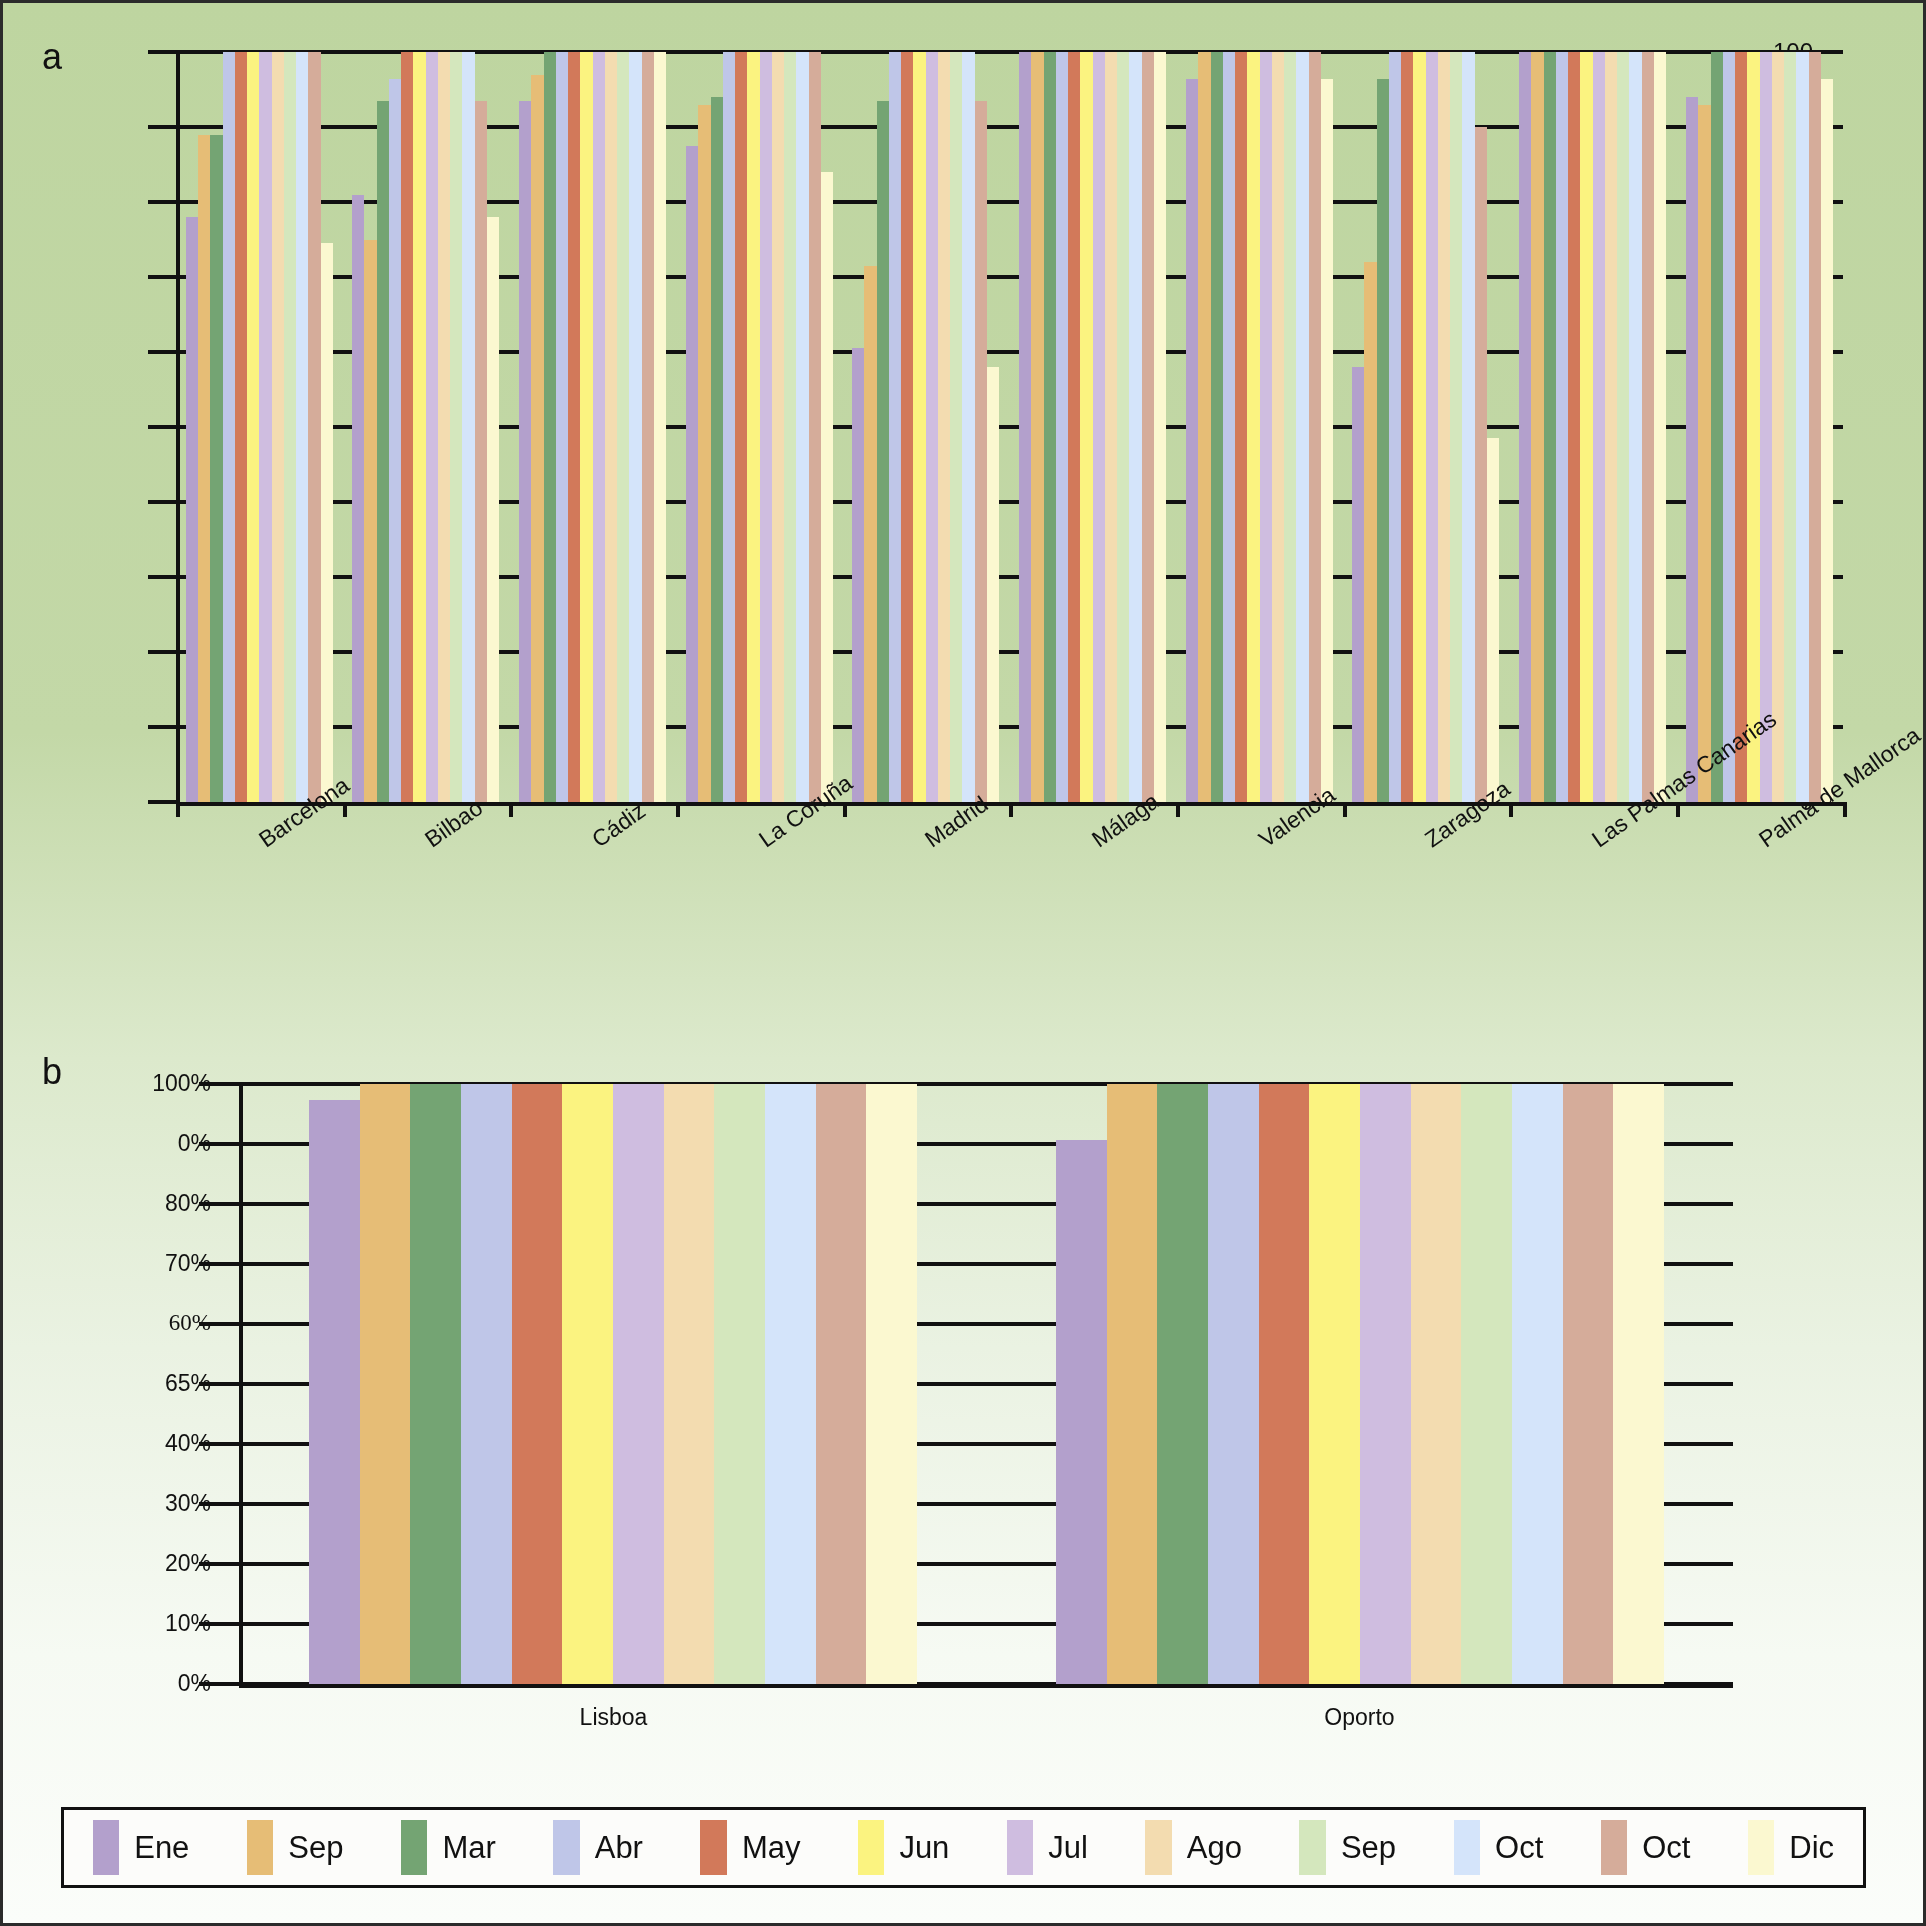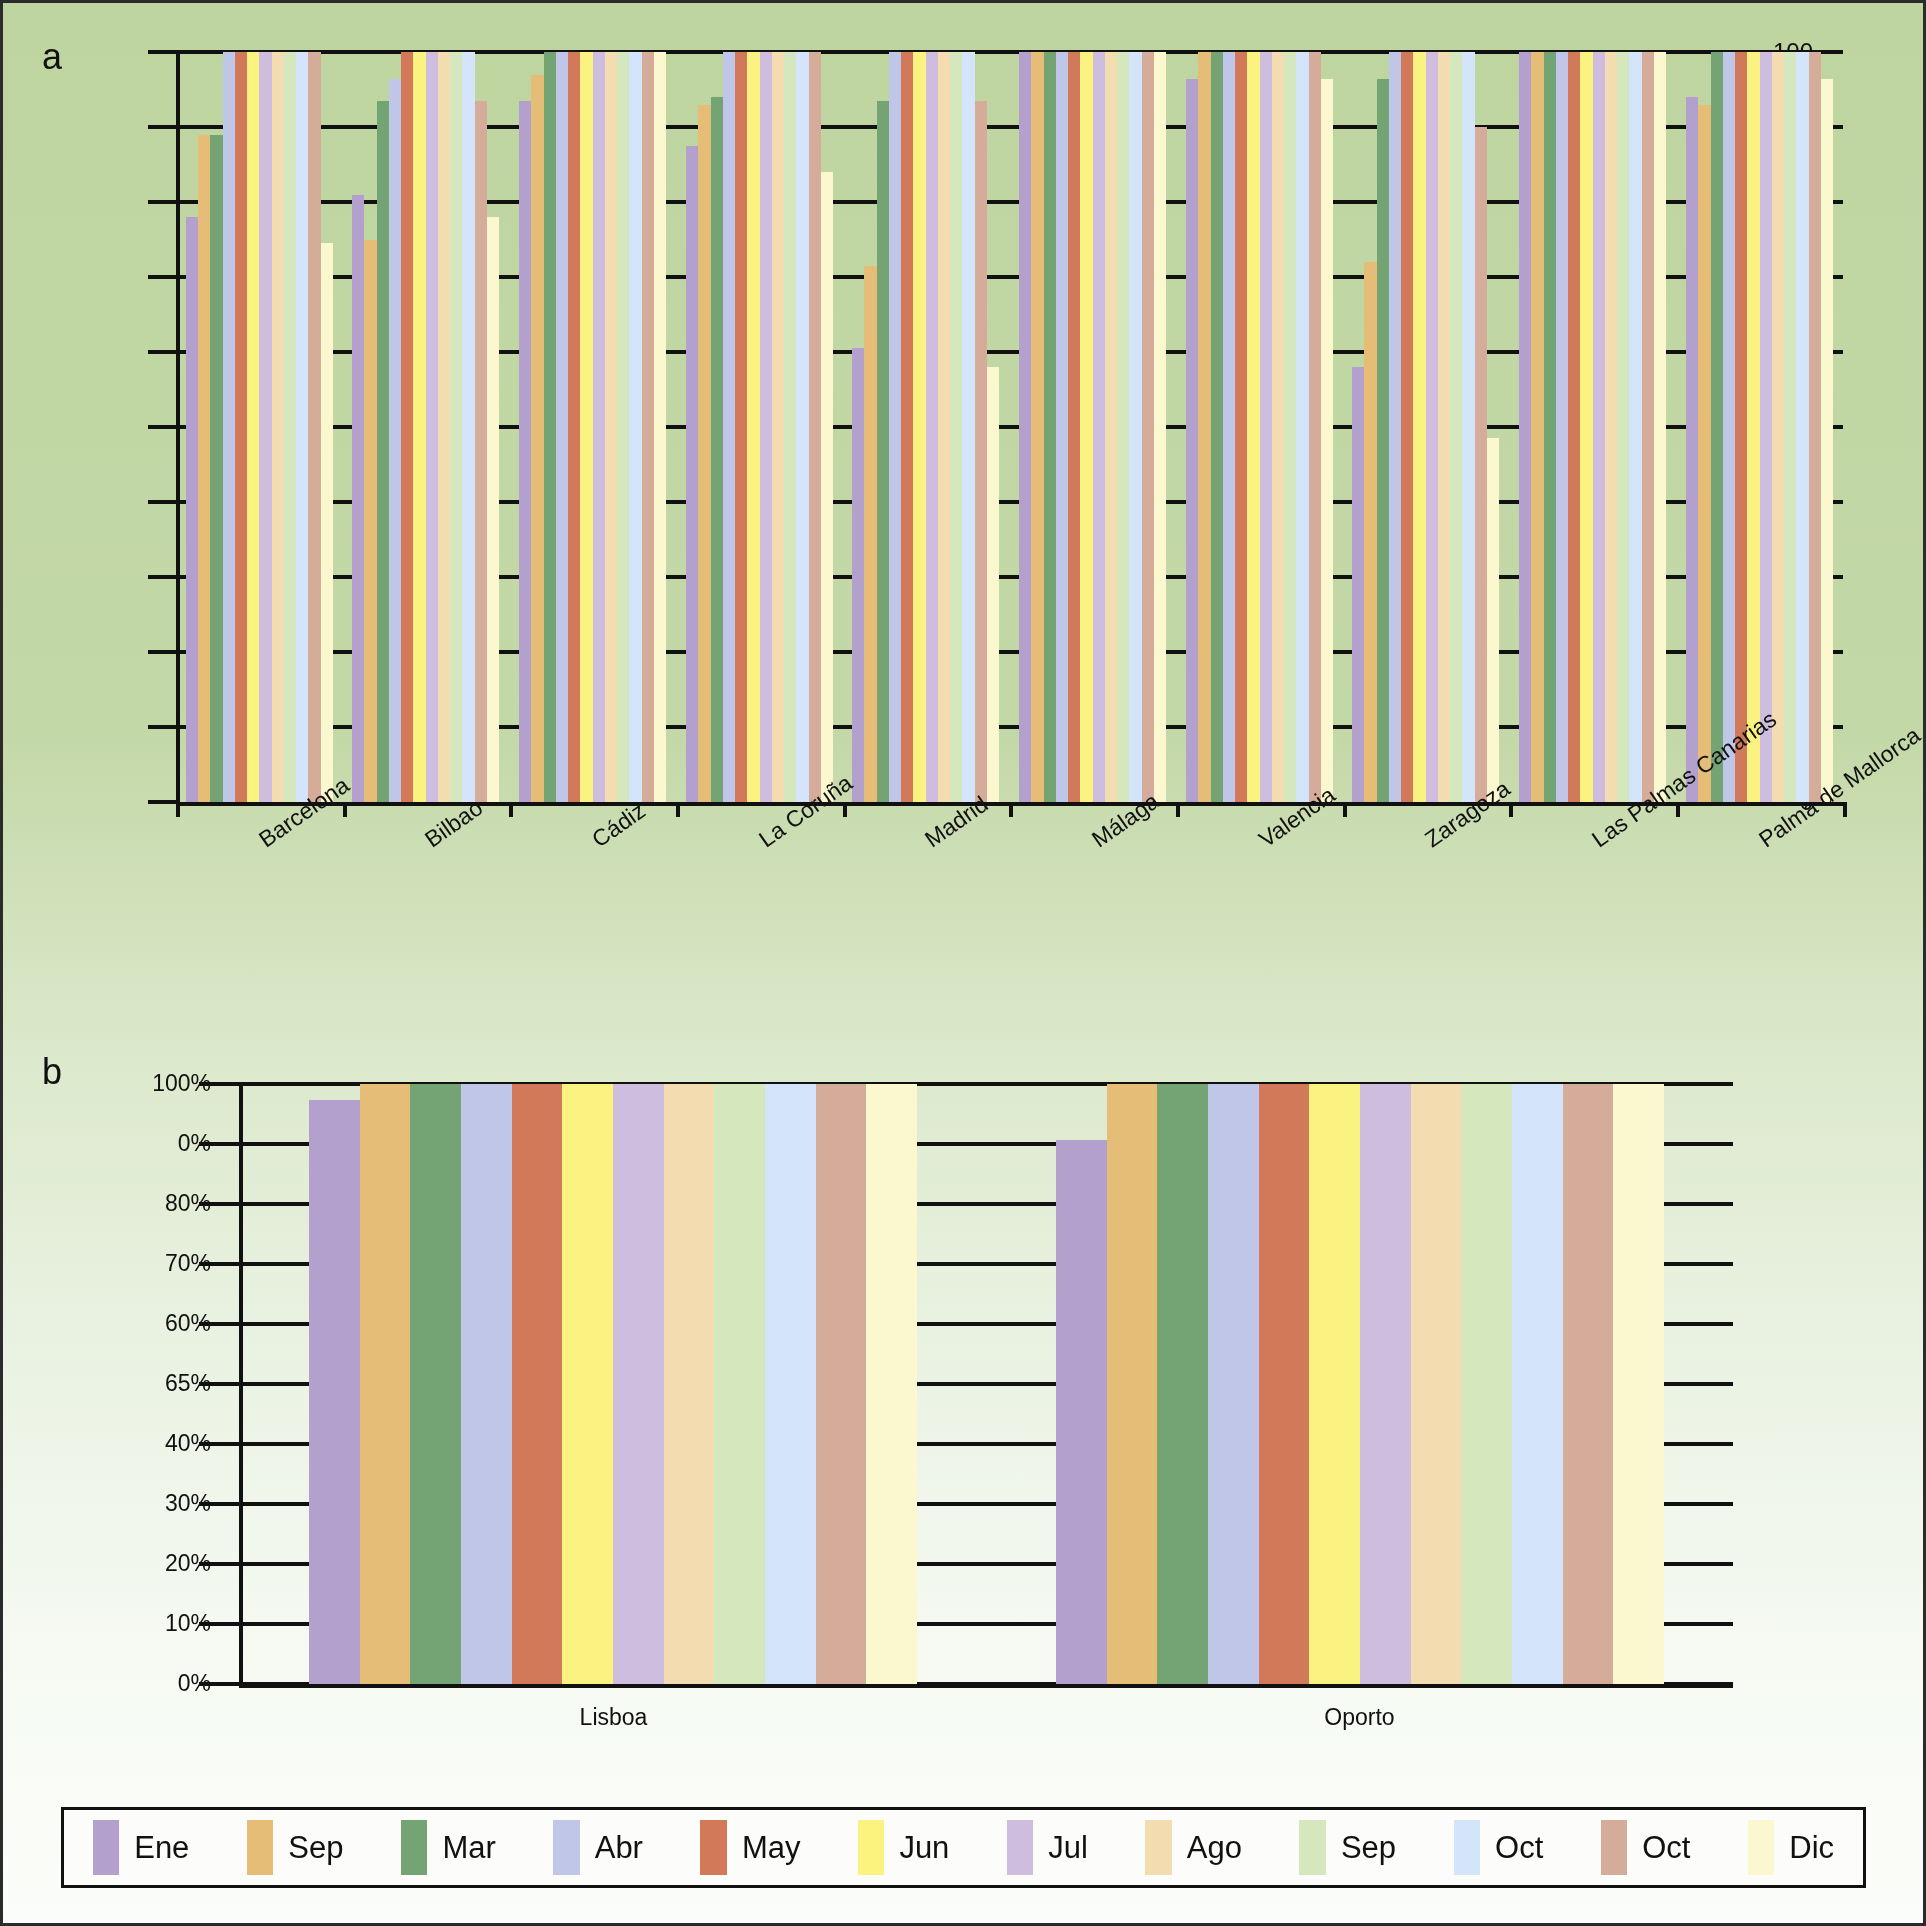--- a/index.html
+++ b/index.html
@@ -355,21 +355,21 @@
           <div class="gridline-b" style="top: 58px; left: 23px; width: 1534px;"></div>
           <div class="gridline-b" style="top: -1.7px; left: 23px; width: 1534px;"></div>
         </div>
       <div id="b-ylabels">
           <div class="ylab-b-item" style="top: 600px;">0%</div>
           <div class="ylab-b-item" style="top: 540px;">10%</div>
           <div class="ylab-b-item" style="top: 480px;">20%</div>
           <div class="ylab-b-item" style="top: 420px;">30%</div>
           <div class="ylab-b-item" style="top: 360px;">40%</div>
           <div class="ylab-b-item" style="top: 300px;">65%</div>
-          <div class="ylab-b-item" style="top: 240px;">60%</div>
+          <div class="ylab-b-item" style="top: 240px; font-family: Liberation Serif, serif;">60%</div>
           <div class="ylab-b-item" style="top: 180px;">70%</div>
           <div class="ylab-b-item" style="top: 120px;">80%</div>
           <div class="ylab-b-item" style="top: 60px;">0%</div>
           <div class="ylab-b-item" style="top: 0px;">100%</div>
         </div>
       <div id="xaxis-b"></div>
       <div id="b-bars">
           <div class="group-b" style="left: 133px; width: 608px;">
             <div class="bar" title="Ene Lisboa: 97.3%" style="height: 584px; background: rgb(179, 160, 204);"></div>
             <div class="bar" title="Feb Lisboa: 100%" style="height: 600px; background: rgb(230, 189, 118);"></div>

